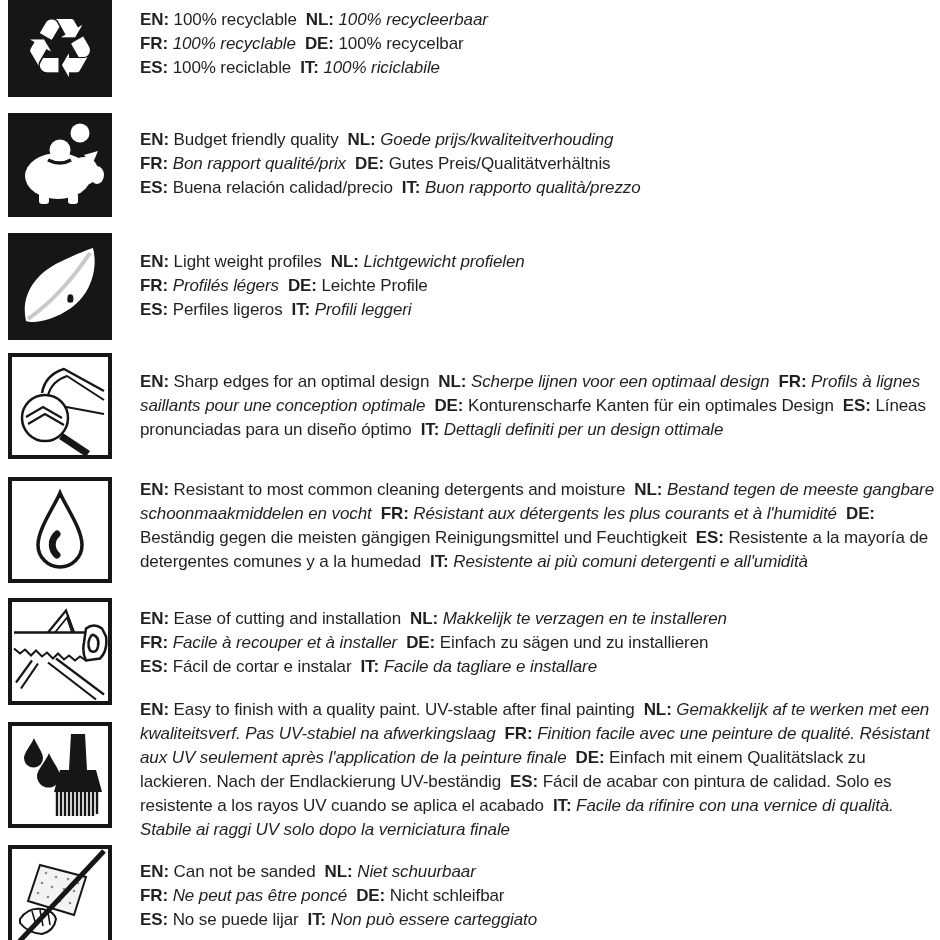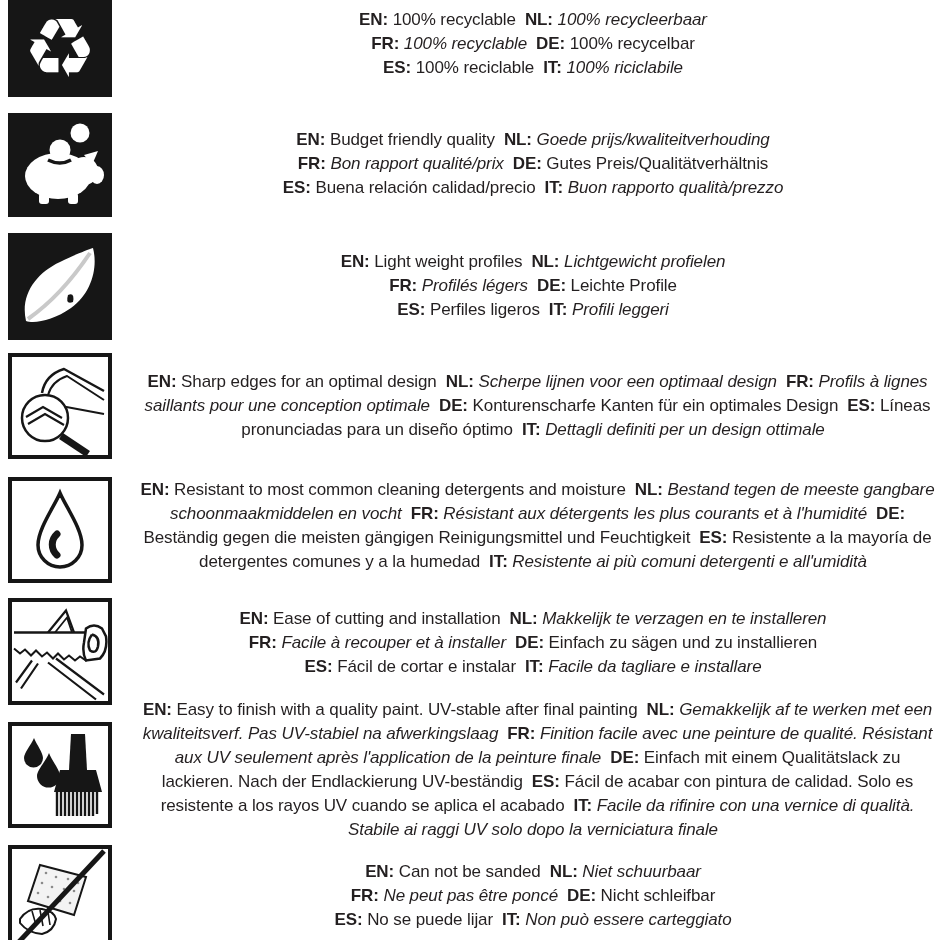--- a/index.html
+++ b/index.html
@@ -9,21 +9,21 @@
     font-family:"Liberation Sans","DejaVu Sans",sans-serif;
     color:#231f20;
   }
   .icon{position:absolute;left:8px;width:104px;box-sizing:border-box;}
   .icon.solid{background:#161616;display:flex;align-items:center;justify-content:center;}
   .icon.outline{background:#ffffff;border:4px solid #161616;}
   .icon svg{display:block;width:100%;height:100%;}
   .glyph{color:#ffffff;font-family:"DejaVu Sans",sans-serif;line-height:1;}
   .txt{
     position:absolute;left:140px;width:795px;
-    font-size:17px;line-height:24px;letter-spacing:-0.1px;text-align:center;
+    font-size:17px;line-height:24px;letter-spacing:-0.1px;
   }
   .seg{margin-right:9px;white-space:normal;}
   .lang{font-weight:700;}
   .val{font-weight:400;}
   .val.it{font-style:italic;}
 </style>
 </head>
 <body>
 
 <div>

